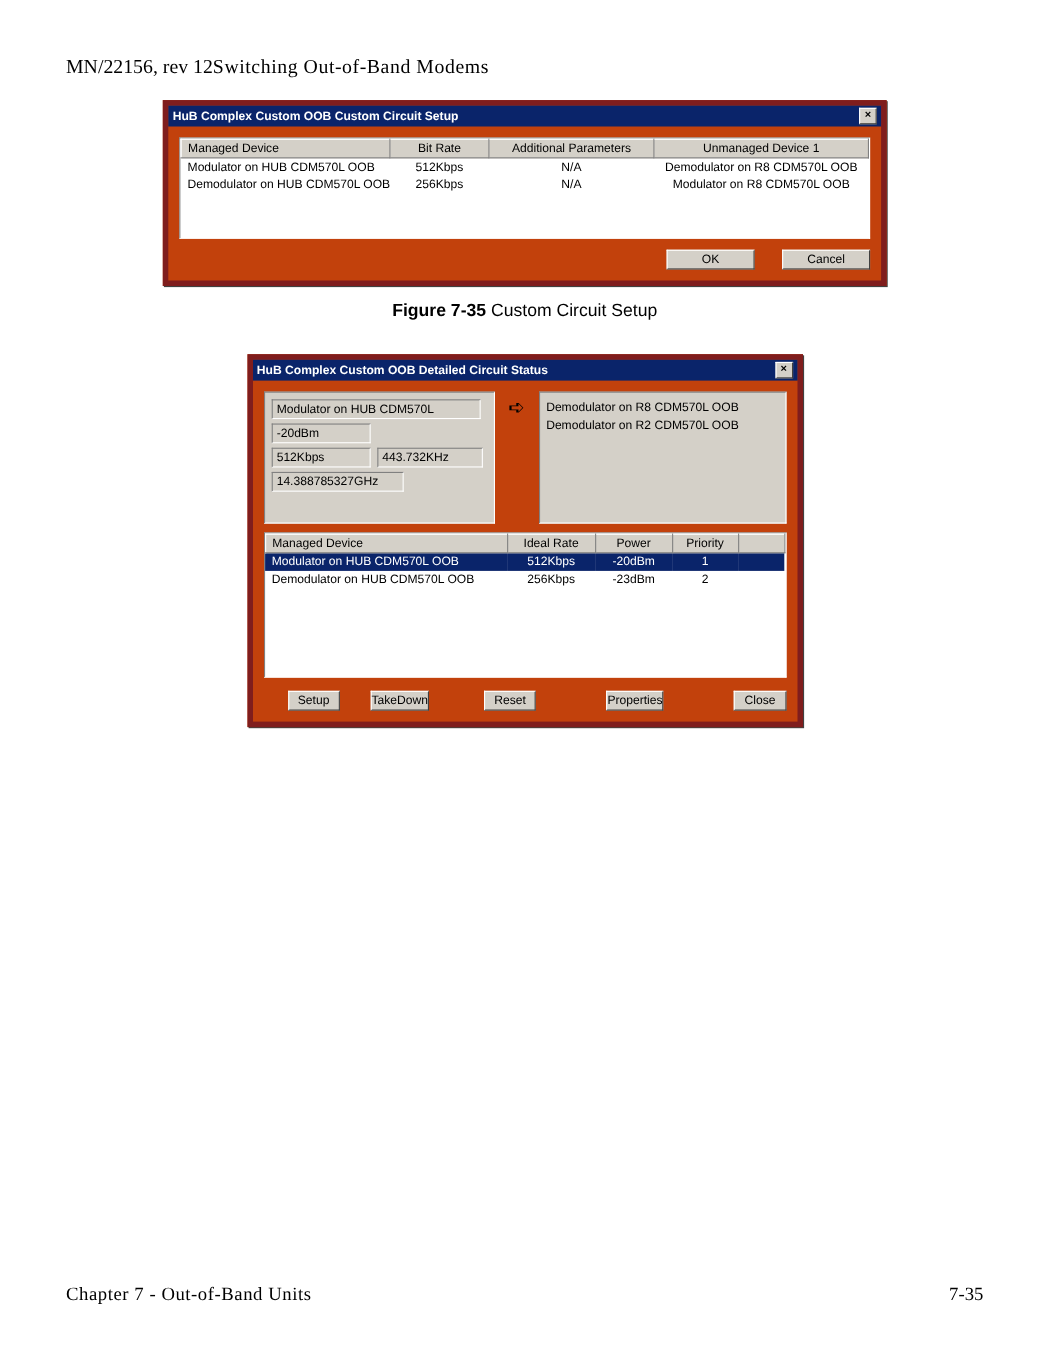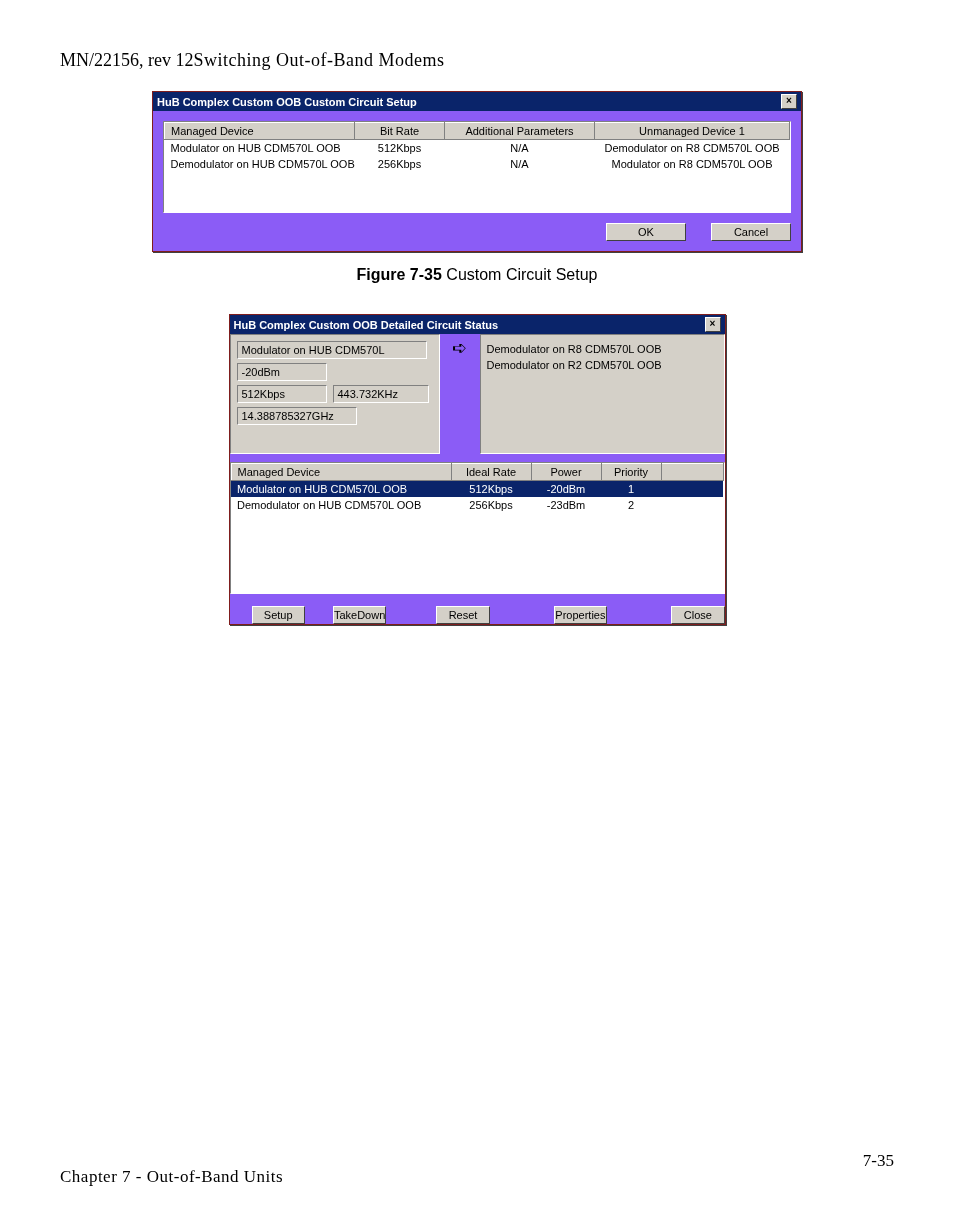--- a/index.html
+++ b/index.html
@@ -23,22 +23,22 @@
     display: flex;
     justify-content: flex-start;
     font-size: 18px;
     margin-bottom: 20px;
   }
   .header-left { }
   .header-right { letter-spacing: 0.5px; }
 
   .dialog {
     margin: 0 auto;
-    background: #8b5cf6;
-    border: 1px solid #7f1d1d;
+    background: #c2410c;
+    border: 5px solid #7f1d1d;
     box-shadow: 1px 1px 0 #404040;
     font-family: Tahoma, Arial, sans-serif;
     font-size: 11px;
     color: #000;
   }
   .titlebar {
     background: #0a246a;
     color: #fff;
     font-weight: bold;
     padding: 2px 4px;
@@ -112,21 +112,21 @@
 
   .caption {
     text-align: center;
     font-size: 16px;
     margin: 14px 0 30px 0;
     font-family: Arial, Helvetica, sans-serif;
   }
   .caption b { font-weight: bold; }
 
   .dlg2 { width: 495px; }
-  .dlg2-body { }
+  .dlg2-body { padding: 10px; }
   .dlg2-top {
     display: flex;
     gap: 8px;
     align-items: flex-start;
   }
   .sunken-panel {
     border: 1px solid #808080;
     border-right-color:#fff;
     border-bottom-color:#fff;
     background: #d4d0c8;
@@ -197,21 +197,21 @@
 
   .footer-row {
     position: absolute;
     bottom: 40px;
     left: 60px;
     right: 60px;
     display: flex;
     justify-content: space-between;
     font-size: 17px;
   }
-  .footer-left { letter-spacing: 0.5px; margin-top: 16px; }
+  .footer-left { letter-spacing: 0.5px; }
 </style>
 </head>
 <body>
 
 <div class="page">
 
   <div class="header-row">
     <div class="header-left">MN/22156, rev 12</div>
     <div class="header-right">Switching Out-of-Band Modems</div>
   </div>

